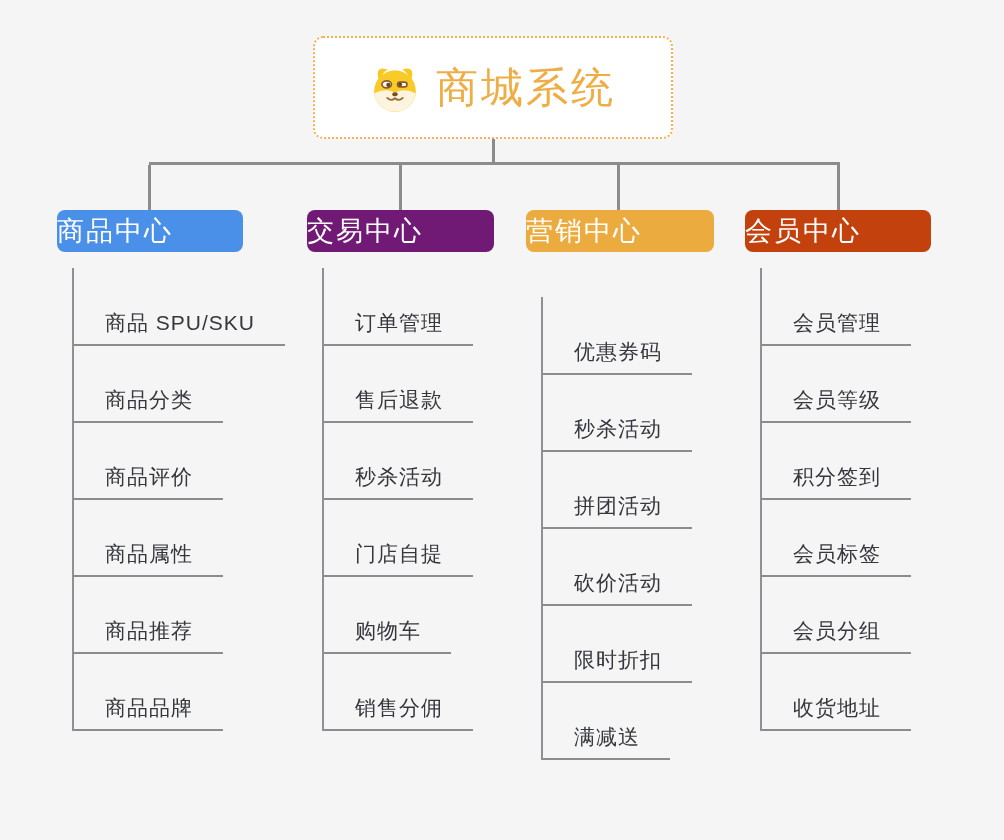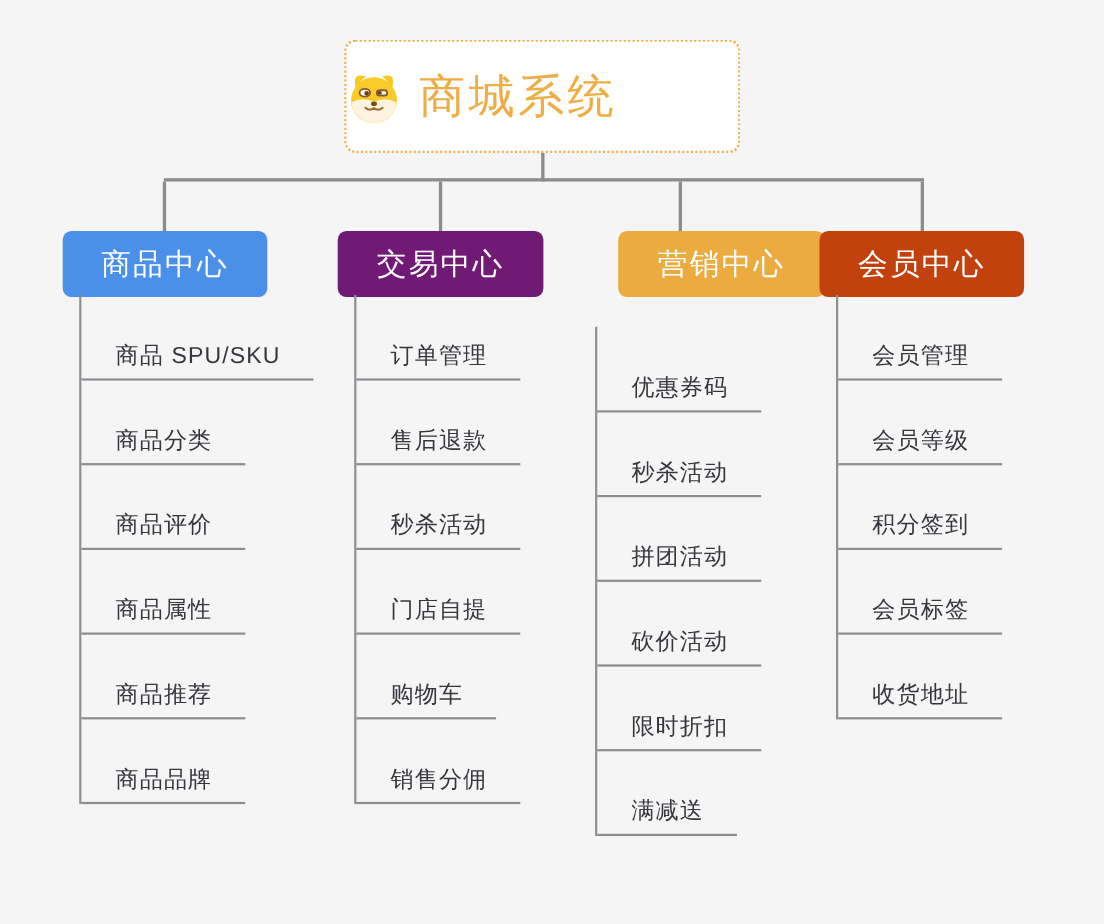--- a/index.html
+++ b/index.html
@@ -19,33 +19,33 @@
   .conn-drop-1{left:148px;}
   .conn-drop-2{left:399px;}
   .conn-drop-3{left:617px;}
   .conn-drop-4{left:837px;}
 
   
   .root-node{
     position:absolute;left:313px;top:36px;width:360px;height:103px;
     background:#ffffff;border:2px dotted #f5b04e;border-radius:10px;
     box-sizing:border-box;
-    display:flex;align-items:center;justify-content:flex-start;gap:16px;
+    display:flex;align-items:center;justify-content:center;gap:16px;
     cursor:pointer;
   }
   .root-title{
     font-size:42px;letter-spacing:3px;color:#eead45;font-weight:400;
     line-height:1;white-space:nowrap;
   }
   .doge{width:50px;height:50px;flex:0 0 auto;}
 
   
   .branch-box{
-    position:absolute;top:210px;height:60px;border-radius:8px;
-    display:flex;align-items:center;justify-content:center;
+    position:absolute;top:210px;height:42px;border-radius:8px;
+    display:flex;align-items:center;justify-content:flex-start;
     color:#ffffff;font-size:27px;letter-spacing:2px;white-space:nowrap;
     cursor:pointer;
   }
   .branch-box-1{left:57px;width:186px;}
   .branch-box-2{left:307px;width:187px;}
   .branch-box-3{left:526px;width:188px;}
   .branch-box-4{left:745px;width:186px;}
 
   
   .leaf-col{
@@ -100,21 +100,21 @@
     </svg>
     <span class="root-title" style="color: rgb(238, 173, 69);">商城系统</span>
   </div>
 
   <div class="branch-box branch-box-1" style="background: rgb(74, 144, 232);">
     <span>商品中心</span>
   </div>
   <div class="branch-box branch-box-2" style="background: #701a75;">
     <span>交易中心</span>
   </div>
-  <div class="branch-box branch-box-3" style="background: rgb(236, 171, 63); margin-left: 36px;">
+  <div class="branch-box branch-box-3" style="background: rgb(236, 171, 63);">
     <span>营销中心</span>
   </div>
   <div class="branch-box branch-box-4" style="background: #c2410c;">
     <span>会员中心</span>
   </div>
 
   <div class="leaf-col leaf-col-1">
     <div class="leaf">商品 SPU/SKU</div>
     <div class="leaf">商品分类</div>
     <div class="leaf">商品评价</div>
@@ -139,16 +139,17 @@
     <div class="leaf">砍价活动</div>
     <div class="leaf">限时折扣</div>
     <div class="leaf">满减送</div>
   </div>
 
   <div class="leaf-col leaf-col-4">
     <div class="leaf">会员管理</div>
     <div class="leaf">会员等级</div>
     <div class="leaf">积分签到</div>
     <div class="leaf">会员标签</div>
+    <div class="leaf">会员分组</div>
     <div class="leaf">收货地址</div>
   </div>
 
 </div>
 
 </body></html>

